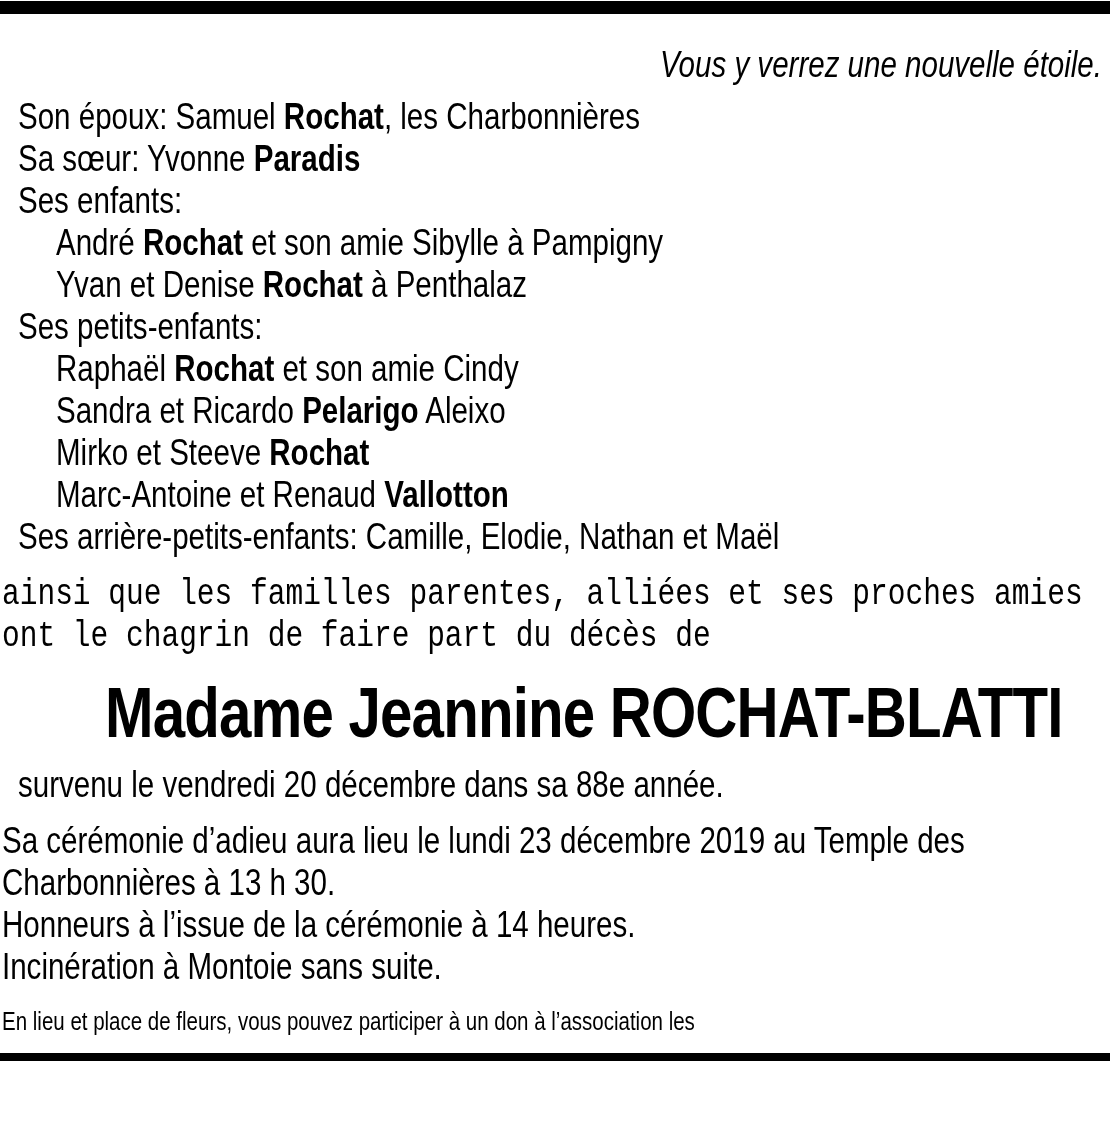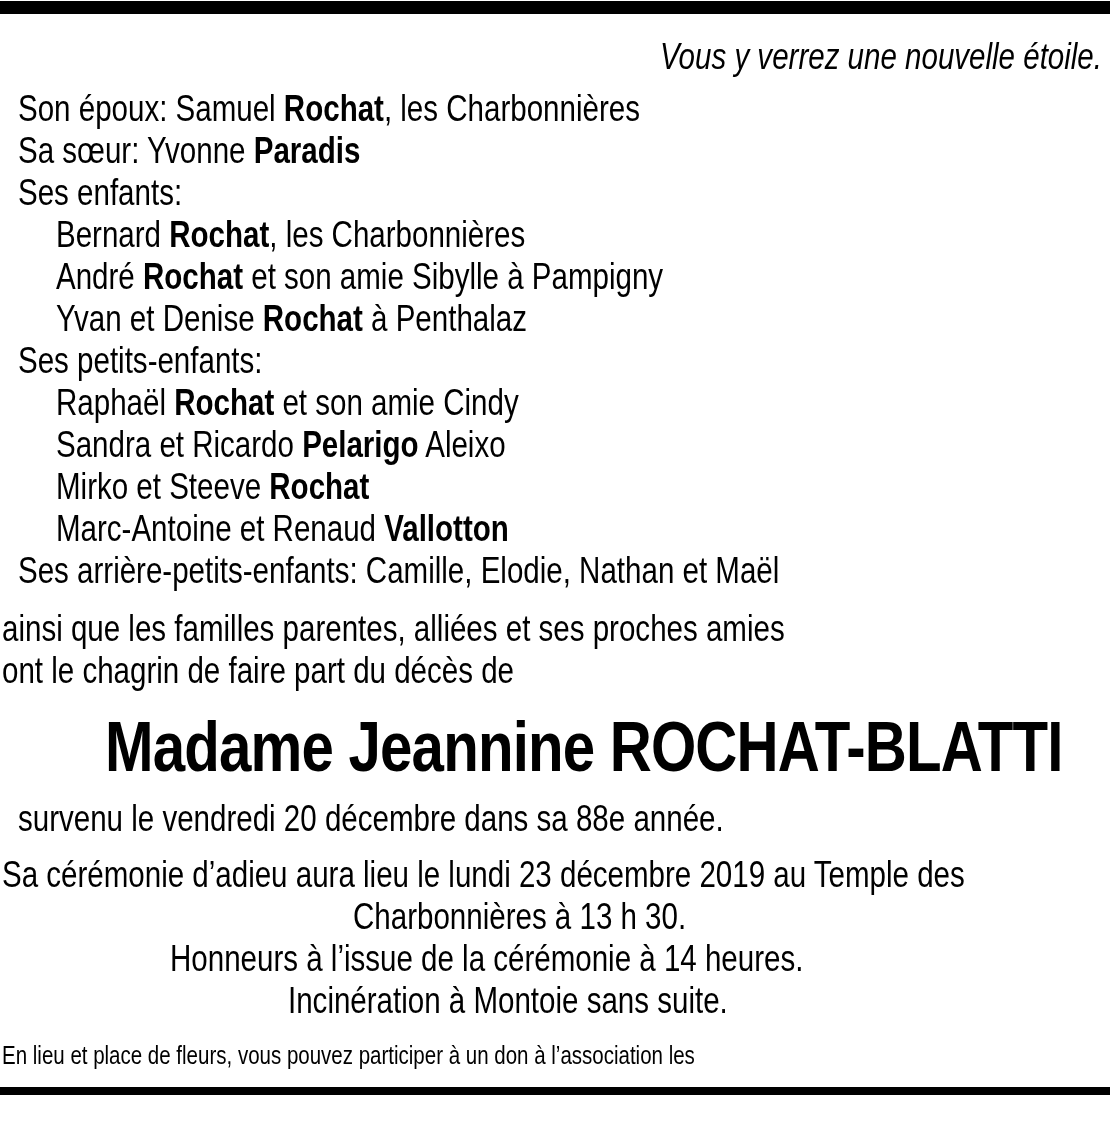--- a/index.html
+++ b/index.html
@@ -31,41 +31,42 @@
     margin-top: 11px;
   }
   
   .cx {
     display: inline-block;
     transform: scaleX(0.82);
     transform-origin: 0 0;
     white-space: nowrap;
   }
   .epigraph {
-    margin-top: 22px;
+    margin-top: 30px;
     padding-right: 8px;
     text-align: right;
     font-size: 36px;
     line-height: 42px;
     font-style: italic;
   }
   .epigraph .cx { transform-origin: 100% 0; }
   .family {
     margin-top: 10px;
     padding-left: 18px;
     font-size: 36px;
     line-height: 42px;
   }
   .line { height: 42px; }
   .line.ind { padding-left: 38px; }
   .intro {
     margin-top: 16px;
     padding-left: 2px;
     font-size: 36px;
     line-height: 42px;
+    font-family: Liberation Mono, monospace;
   }
   .name {
     margin-top: 10px;
     text-align: right;
     font-size: 71px;
     line-height: 90px;
     font-weight: bold;
     letter-spacing: -1px;
   }
   .name .cx { transform-origin: 50% 0; }
@@ -73,21 +74,20 @@
     margin-top: 6px;
     padding-left: 18px;
     font-size: 36px;
     line-height: 42px;
   }
   .ceremony {
     margin-top: 14px;
     padding-left: 2px;
     font-size: 36px;
     line-height: 42px;
-    text-align: center;
   }
   .donation {
     margin-top: 12px;
     padding-left: 2px;
     font-size: 25px;
     line-height: 42px;
   }
   b { font-weight: bold; }
 </style>
 </head>
@@ -98,21 +98,20 @@
   <div class="rule-top"></div>
 
   <div class="epigraph">
     <span class="cx">Vous y verrez une nouvelle étoile.</span>
   </div>
 
   <div class="family">
     <div class="line"><span class="cx"><span>Son époux: Samuel </span><b>Rochat</b><span>, les Charbonnières</span></span></div>
     <div class="line"><span class="cx"><span>Sa sœur: Yvonne </span><b>Paradis</b><span></span></span></div>
     <div class="line"><span class="cx"><span>Ses enfants:</span><b></b><span></span></span></div>
-    <div class="line ind"><span class="cx"><span>Bernard </span><b>Rochat</b><span>, les Charbonnières</span></span></div>
     <div class="line ind"><span class="cx"><span>André </span><b>Rochat</b><span> et son amie Sibylle à Pampigny</span></span></div>
     <div class="line ind"><span class="cx"><span>Yvan et Denise </span><b>Rochat</b><span> à Penthalaz</span></span></div>
     <div class="line"><span class="cx"><span>Ses petits-enfants:</span><b></b><span></span></span></div>
     <div class="line ind"><span class="cx"><span>Raphaël </span><b>Rochat</b><span> et son amie Cindy</span></span></div>
     <div class="line ind"><span class="cx"><span>Sandra et Ricardo </span><b>Pelarigo</b><span> Aleixo</span></span></div>
     <div class="line ind"><span class="cx"><span>Mirko et Steeve </span><b>Rochat</b><span></span></span></div>
     <div class="line ind"><span class="cx"><span>Marc-Antoine et Renaud </span><b>Vallotton</b><span></span></span></div>
     <div class="line"><span class="cx"><span>Ses arrière-petits-enfants: Camille, Elodie, Nathan et Maël</span><b></b><span></span></span></div>
   </div>
 

